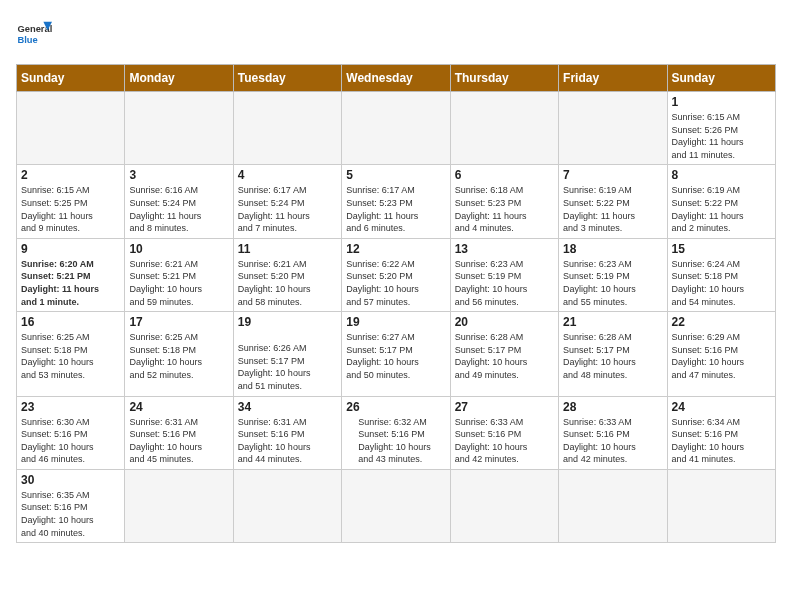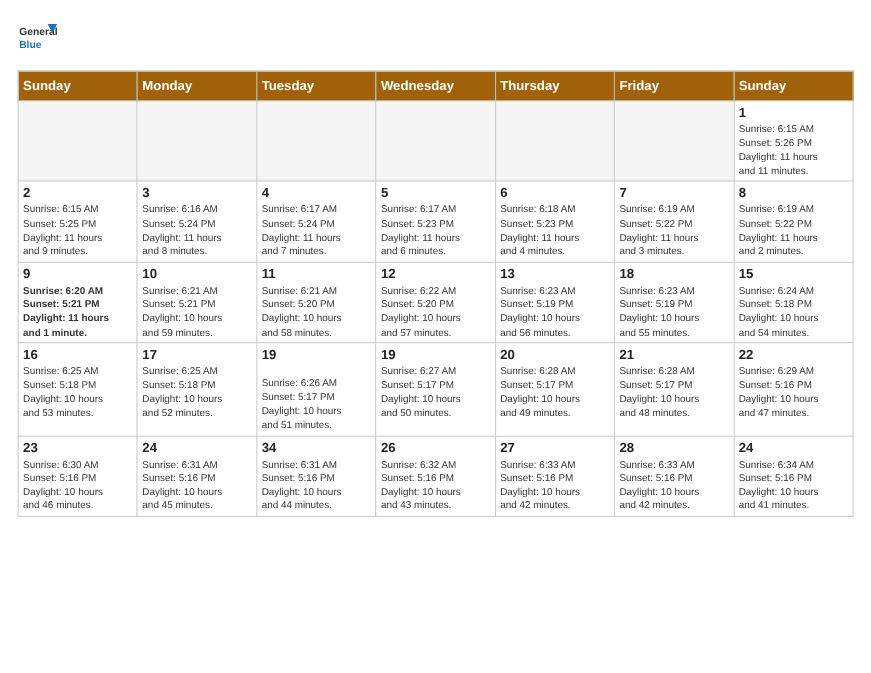--- a/index.html
+++ b/index.html
@@ -292,21 +292,21 @@
         </td>
         <td>
           <span class="day-number">34</span>
           <div class="day-info" style="white-space: pre-line;">Sunrise: 6:31 AM
 Sunset: 5:16 PM
 Daylight: 10 hours
 and 44 minutes.</div>
         </td>
         <td>
           <span class="day-number">26</span>
-          <div class="day-info" style="white-space: pre-line;">Sunrise: 6:32 AM
+          <div class="day-info" style="white-space: pre-line; margin-left: 12px;">Sunrise: 6:32 AM
 Sunset: 5:16 PM
 Daylight: 10 hours
 and 43 minutes.</div>
         </td>
         <td>
           <span class="day-number">27</span>
           <div class="day-info" style="white-space: pre-line;">Sunrise: 6:33 AM
 Sunset: 5:16 PM
 Daylight: 10 hours
 and 42 minutes.</div>
@@ -318,15 +318,30 @@
 Daylight: 10 hours
 and 42 minutes.</div>
         </td>
         <td>
           <span class="day-number">24</span>
           <div class="day-info" style="white-space: pre-line;">Sunrise: 6:34 AM
 Sunset: 5:16 PM
 Daylight: 10 hours
 and 41 minutes.</div>
         </td>
+      </tr>
+      <tr>
+        <td>
+          <span class="day-number">30</span>
+          <div class="day-info" style="white-space: pre-line;">Sunrise: 6:35 AM
+Sunset: 5:16 PM
+Daylight: 10 hours
+and 40 minutes.</div>
+        </td>
+        <td class="empty"></td>
+        <td class="empty"></td>
+        <td class="empty"></td>
+        <td class="empty"></td>
+        <td class="empty"></td>
+        <td class="empty"></td>
       </tr>
     </tbody>
 </table>
 
 </body></html>

